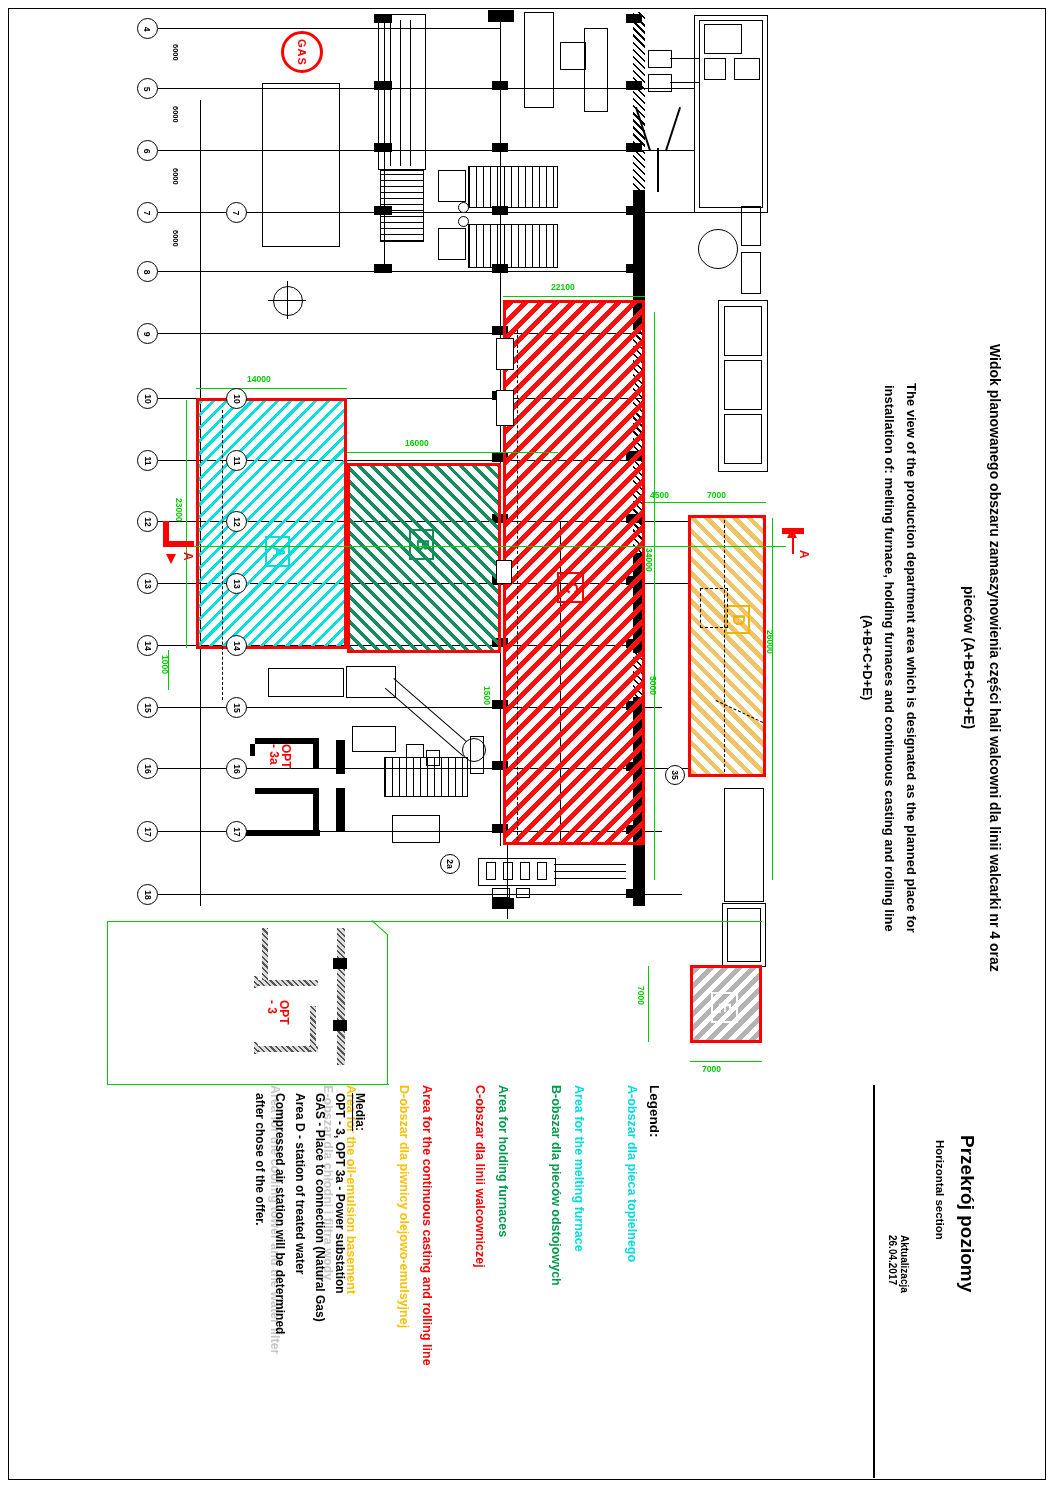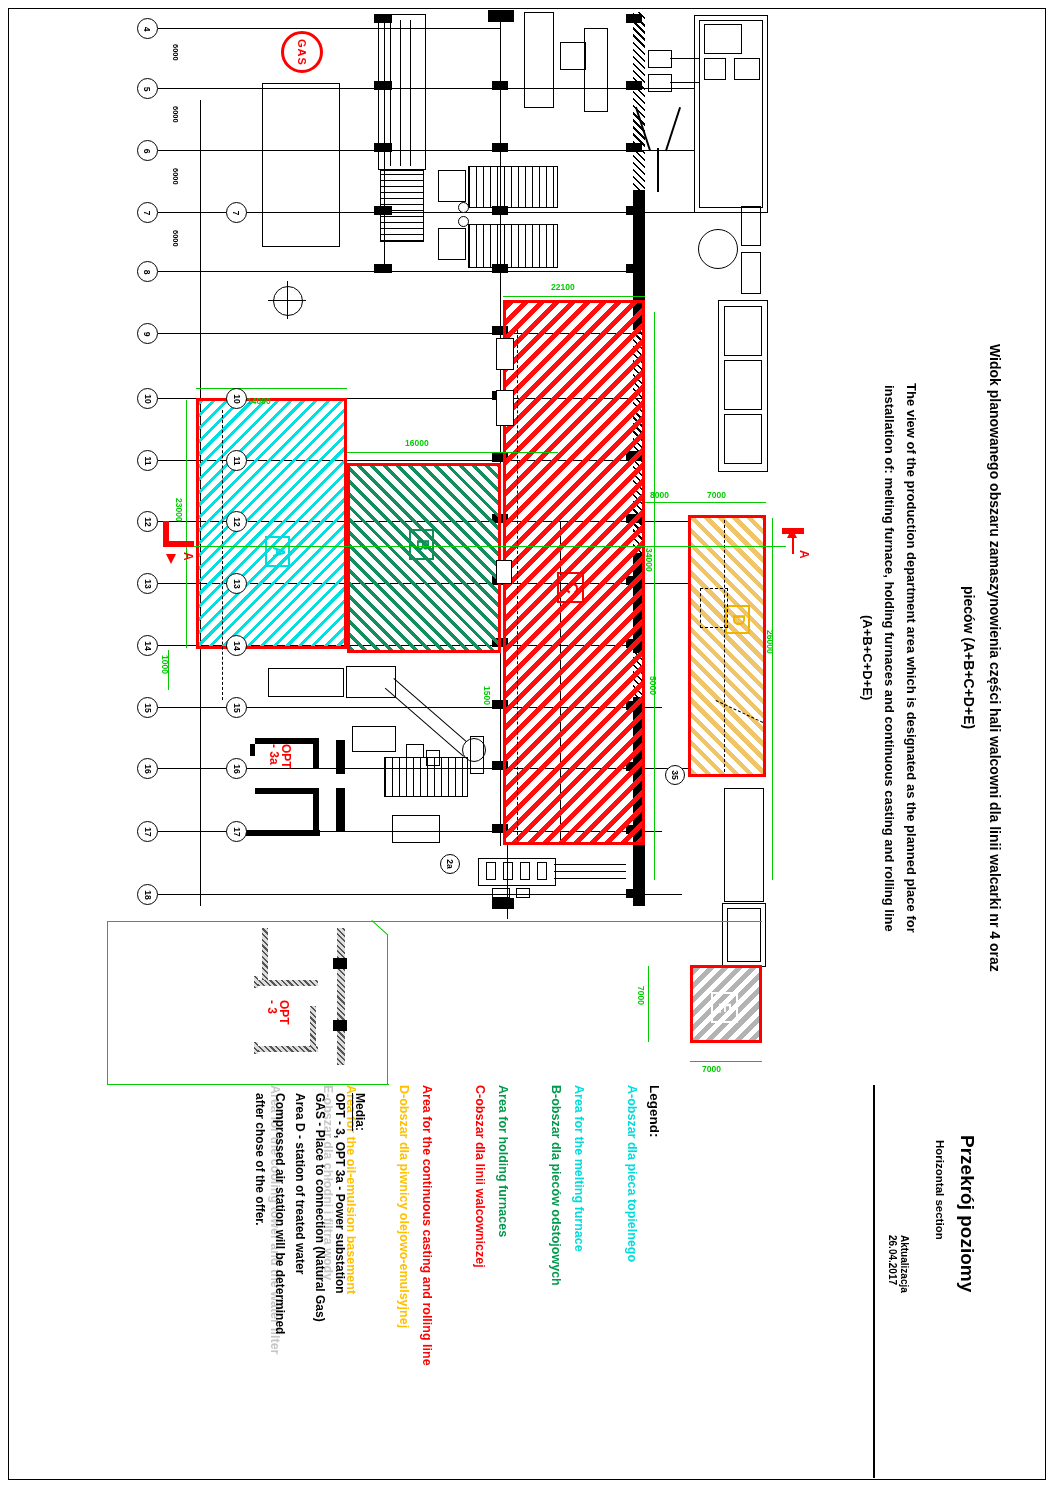--- a/index.html
+++ b/index.html
@@ -226,26 +226,26 @@
       <div class="gl" style="left: 347px; top: 452px; width: 211px; height: 1px;"></div>
       <div class="gl" style="left: 503px; top: 296px; width: 142px; height: 1px;"></div>
       <div class="gl" style="left: 645px; top: 502px; width: 121px; height: 1px;"></div>
       <div class="gl" style="left: 654px; top: 312px; width: 1px; height: 568px;"></div>
       <div class="gl" style="left: 772px; top: 518px; width: 1px; height: 362px;"></div>
       <div class="gl" style="left: 186px; top: 546px; width: 600px; height: 1px;"></div>
       <div class="gl" style="left: 648px; top: 966px; width: 1px; height: 76px;"></div>
       <div class="gl" style="left: 690px; top: 1061px; width: 72px; height: 1px;"></div>
       <div class="gl" style="left: 168px; top: 650px; width: 1px; height: 40px;"></div>
       <div class="gl" style="left: 372px; top: 920px; width: 22px; height: 1.2px; transform: rotate(42deg); transform-origin: 0px 0px;"></div>
-      <div class="dim" style="left: 247px; top: 396px; width: 34px; height: 10px;"><span>14000</span></div>
+      <div class="dim" style="left: 247px; top: 374px; width: 34px; height: 10px;"><span>14000</span></div>
       <div class="dim v" style="left: 174px; top: 498px; width: 10px; height: 34px;"><span>23000</span></div>
       <div class="dim v" style="left: 160px; top: 655px; width: 10px; height: 34px;"><span>1000</span></div>
       <div class="dim" style="left: 405px; top: 438px; width: 34px; height: 10px;"><span>16000</span></div>
       <div class="dim" style="left: 551px; top: 282px; width: 34px; height: 10px;"><span>22100</span></div>
-      <div class="dim" style="left: 650px; top: 490px; width: 34px; height: 10px;"><span>8000</span></div>
+      <div class="dim" style="left: 650px; top: 490px; width: 34px; height: 10px;"><span>4500</span></div>
       <div class="dim" style="left: 707px; top: 490px; width: 34px; height: 10px;"><span>7000</span></div>
       <div class="dim v" style="left: 644px; top: 548px; width: 10px; height: 34px;"><span>34000</span></div>
       <div class="dim v" style="left: 648px; top: 676px; width: 10px; height: 34px;"><span>5000</span></div>
       <div class="dim v" style="left: 765px; top: 630px; width: 10px; height: 34px;"><span>26000</span></div>
       <div class="dim v" style="left: 482px; top: 686px; width: 10px; height: 34px;"><span>1500</span></div>
       <div class="dim v" style="left: 636px; top: 986px; width: 10px; height: 34px;"><span>7000</span></div>
       <div class="dim" style="left: 702px; top: 1064px; width: 34px; height: 10px;"><span>7000</span></div>
       <div class="dim v k" style="left: 170px; top: 44px; width: 10px; height: 34px;"><span>6000</span></div>
       <div class="dim v k" style="left: 170px; top: 106px; width: 10px; height: 34px;"><span>6000</span></div>
       <div class="dim v k" style="left: 170px; top: 168px; width: 10px; height: 34px;"><span>6000</span></div>

